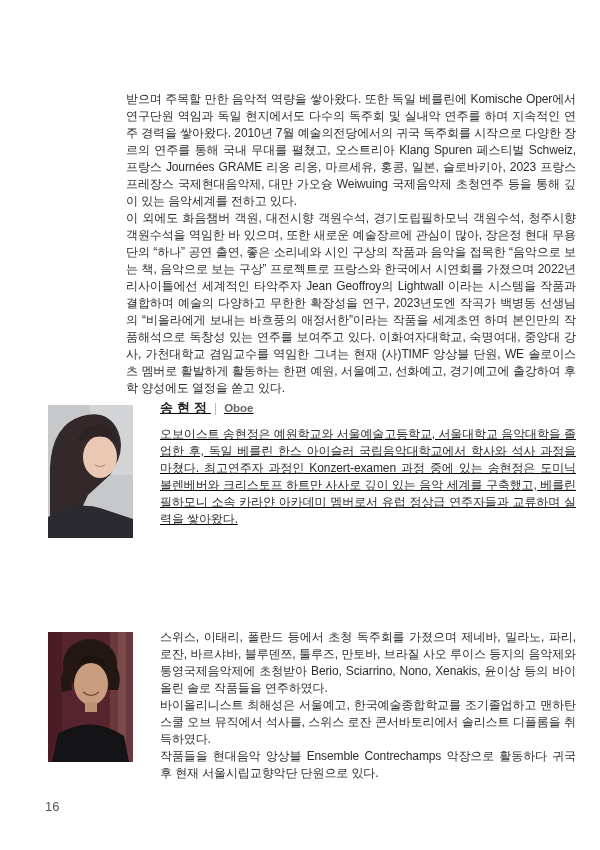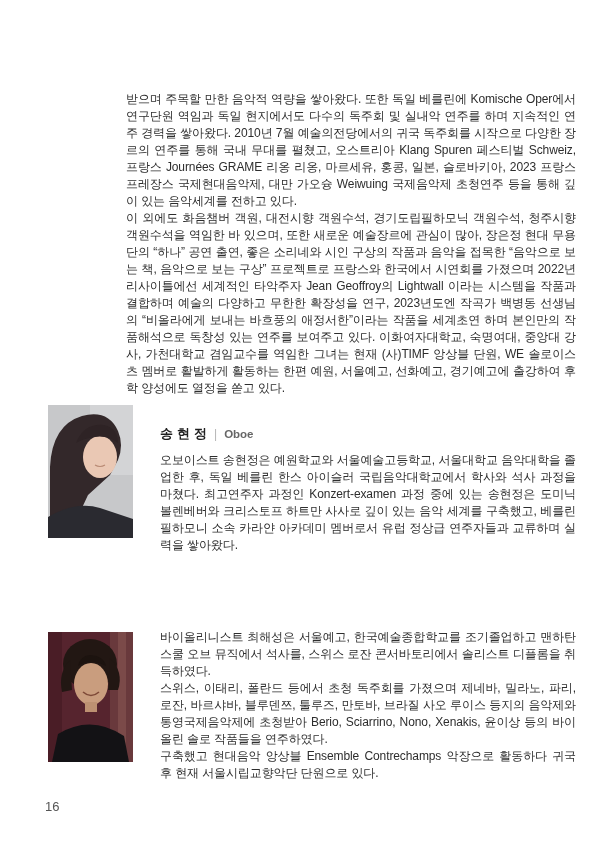--- a/index.html
+++ b/index.html
@@ -18,21 +18,21 @@
   .bodytext { font-size:12px; line-height:17px; text-align:justify; color:#2d2d2d; letter-spacing:-0.1px; }
   .bodytext p { margin:0; }
 
   .intro { position:absolute; left:126px; top:91px; width:450px; }
 
   .artist-photo { position:absolute; left:48px; display:block; }
   .photo-1 { top:405px; }
   .photo-2 { top:632px; }
 
   .artist-content { position:absolute; width:416px; left:160px; }
-  .content-1 { top:424px; }
+  .content-1 { top:398px;text-decoration:underline; }
   .content-2 { top:629px; }
 
   .artist-heading { margin:0 0 9px 0; white-space:nowrap; }
   .artist-name { font-size:13px; font-weight:bold; color:#1f1f1f; letter-spacing:4px; }
   .artist-sep { font-size:12px; color:#b5b5b5; margin:0 7px 0 3px; }
   .artist-instrument { font-size:11.5px; color:#666666; font-weight:bold; }
 
   .page-number { position:absolute; left:45px; top:799px; font-size:13px; color:#555555; }
 </style>
 </head>
@@ -73,21 +73,21 @@
     <path d="M14,60 Q10,40 22,28 L24,58 Z" fill="#221713"></path>
     <path d="M70,58 Q76,40 62,26 L60,58 Z" fill="#221713"></path>
     <ellipse cx="43" cy="52" rx="17" ry="21" fill="#c99d7e"></ellipse>
     <path d="M30,34 Q42,26 58,34 Q56,24 42,23 Q32,24 30,34 Z" fill="#1c130f"></path>
     <path d="M35,60 Q43,67 51,60" stroke="#7e4a38" stroke-width="1.6" fill="none"></path>
     <rect x="37" y="70" width="12" height="10" fill="#bd9172"></rect>
     <path d="M4,130 L10,102 Q43,82 76,104 L81,130 Z" fill="#131215"></path>
   </svg>
   <div class="artist-content content-2">
     <div class="bodytext">
+      <p>스위스, 이태리, 폴란드 등에서 초청 독주회를 가졌으며 제네바, 밀라노, 파리, 로잔, 바르샤바, 블루덴쯔, 툴루즈, 만토바, 브라질 사오 루이스 등지의 음악제와 통영국제음악제에 초청받아 Berio, Sciarrino, Nono, Xenakis, 윤이상 등의 바이올린 솔로 작품들을 연주하였다.</p>
       <p>바이올리니스트 최해성은 서울예고, 한국예술종합학교를 조기졸업하고 맨하탄 스쿨 오브 뮤직에서 석사를, 스위스 로잔 콘서바토리에서 솔리스트 디플롬을 취득하였다.</p>
-      <p>스위스, 이태리, 폴란드 등에서 초청 독주회를 가졌으며 제네바, 밀라노, 파리, 로잔, 바르샤바, 블루덴쯔, 툴루즈, 만토바, 브라질 사오 루이스 등지의 음악제와 통영국제음악제에 초청받아 Berio, Sciarrino, Nono, Xenakis, 윤이상 등의 바이올린 솔로 작품들을 연주하였다.</p>
-      <p>구축했고 현대음악 앙상블 Ensemble Contrechamps 악장으로 활동하다 귀국 후 현재 서울시립교향악단 단원으로 있다.</p>
+      <p>작품들을 현대음악 앙상블 Ensemble Contrechamps 악장으로 활동하다 귀국 후 현재 서울시립교향악단 단원으로 있다.</p>
     </div>
   </div>
 
   <div class="page-number">16</div>
 
 </div>
 
 </body></html>

